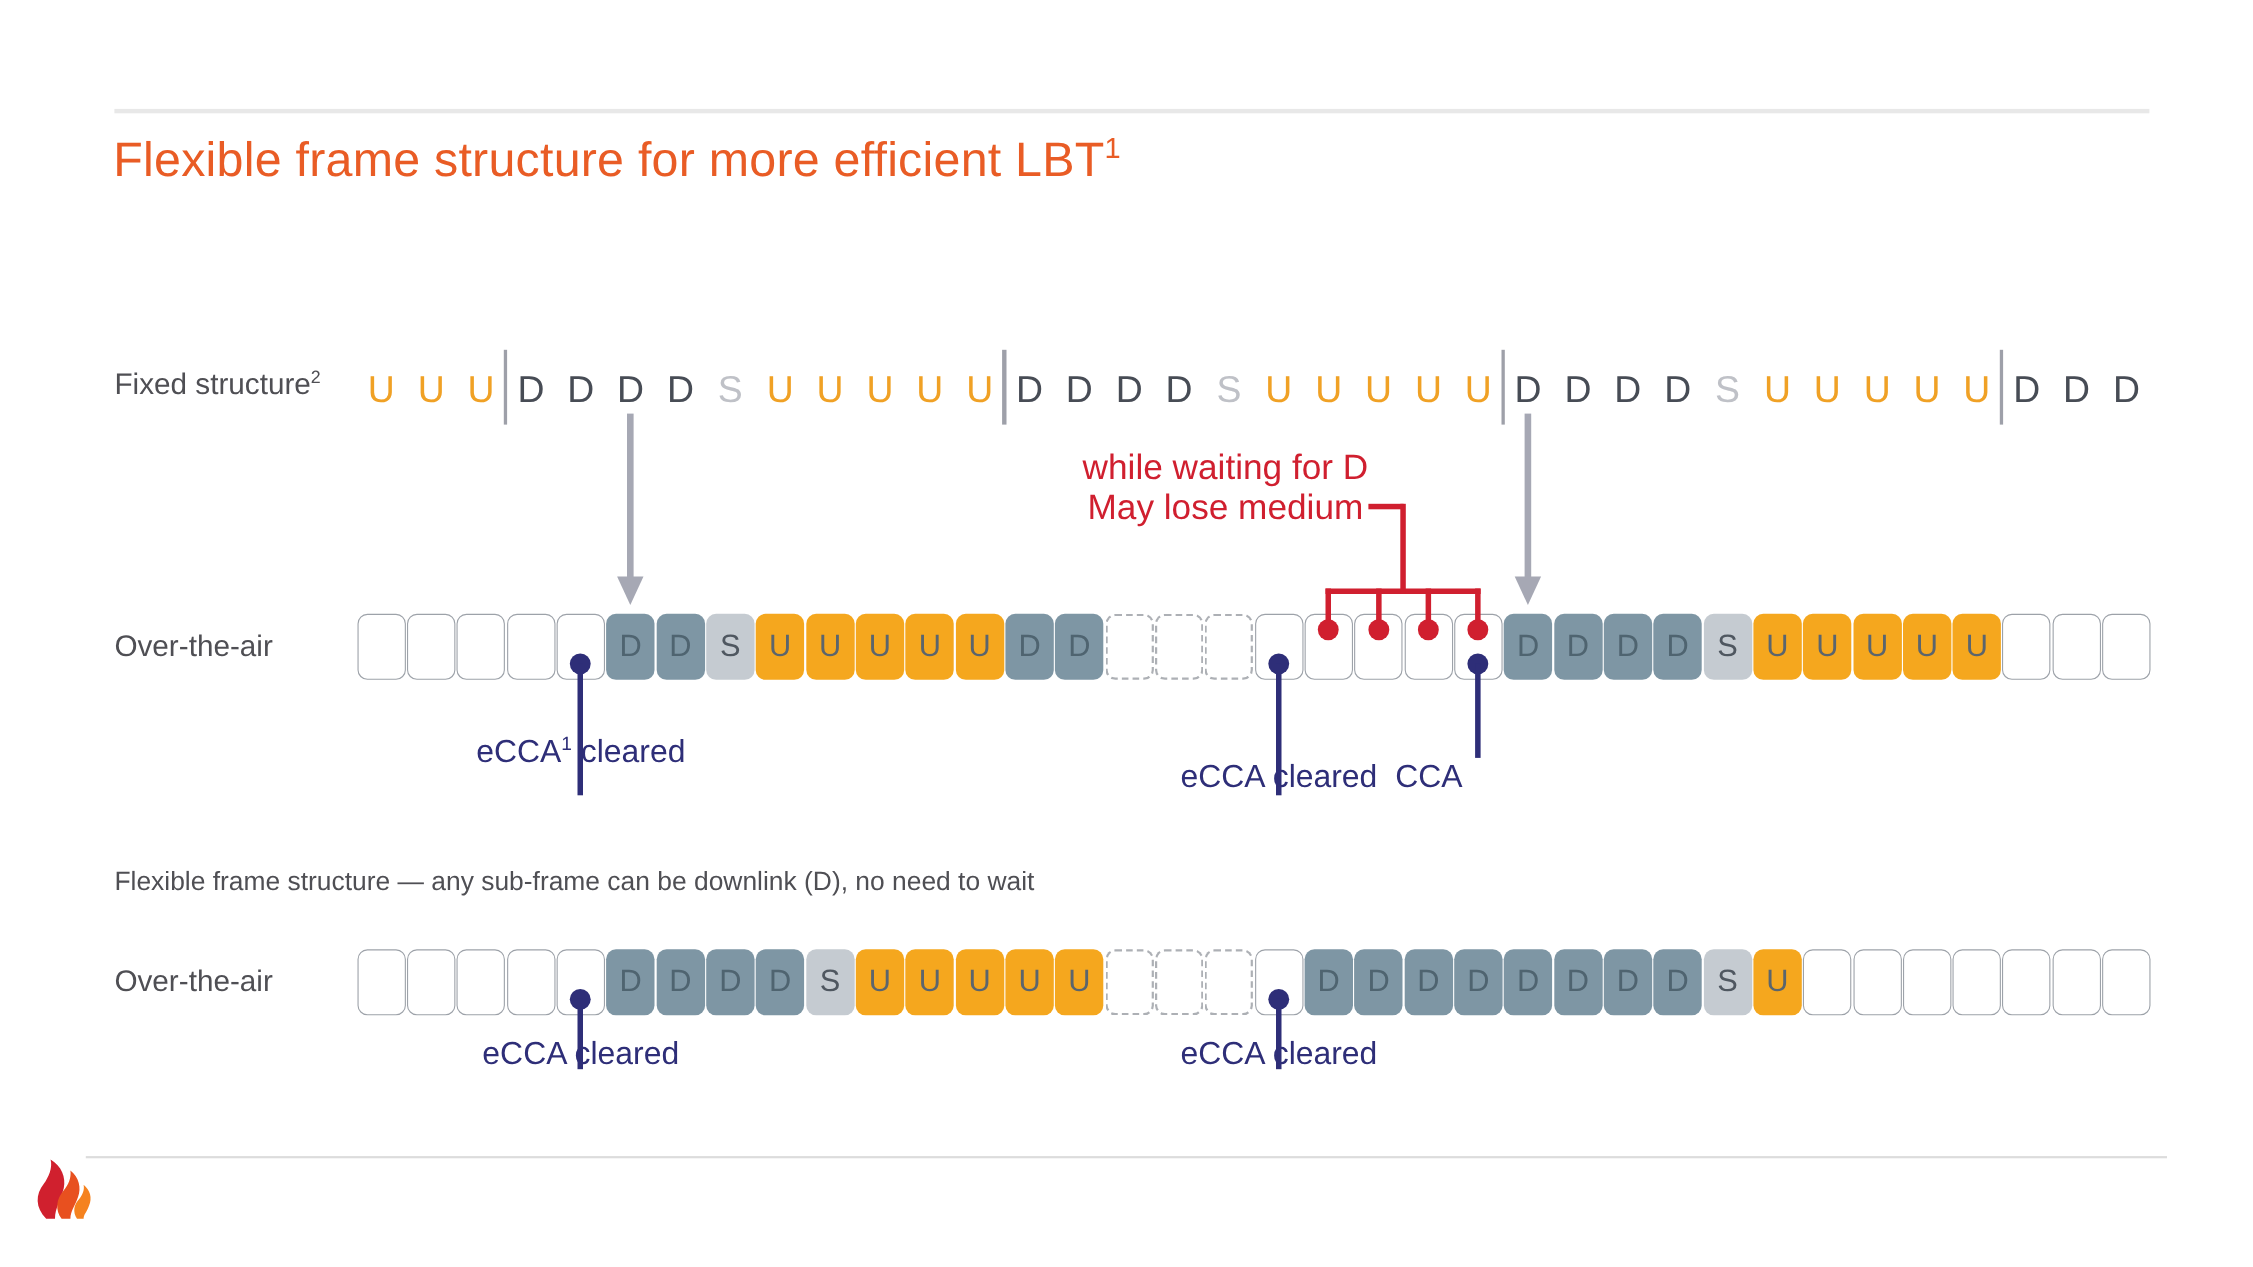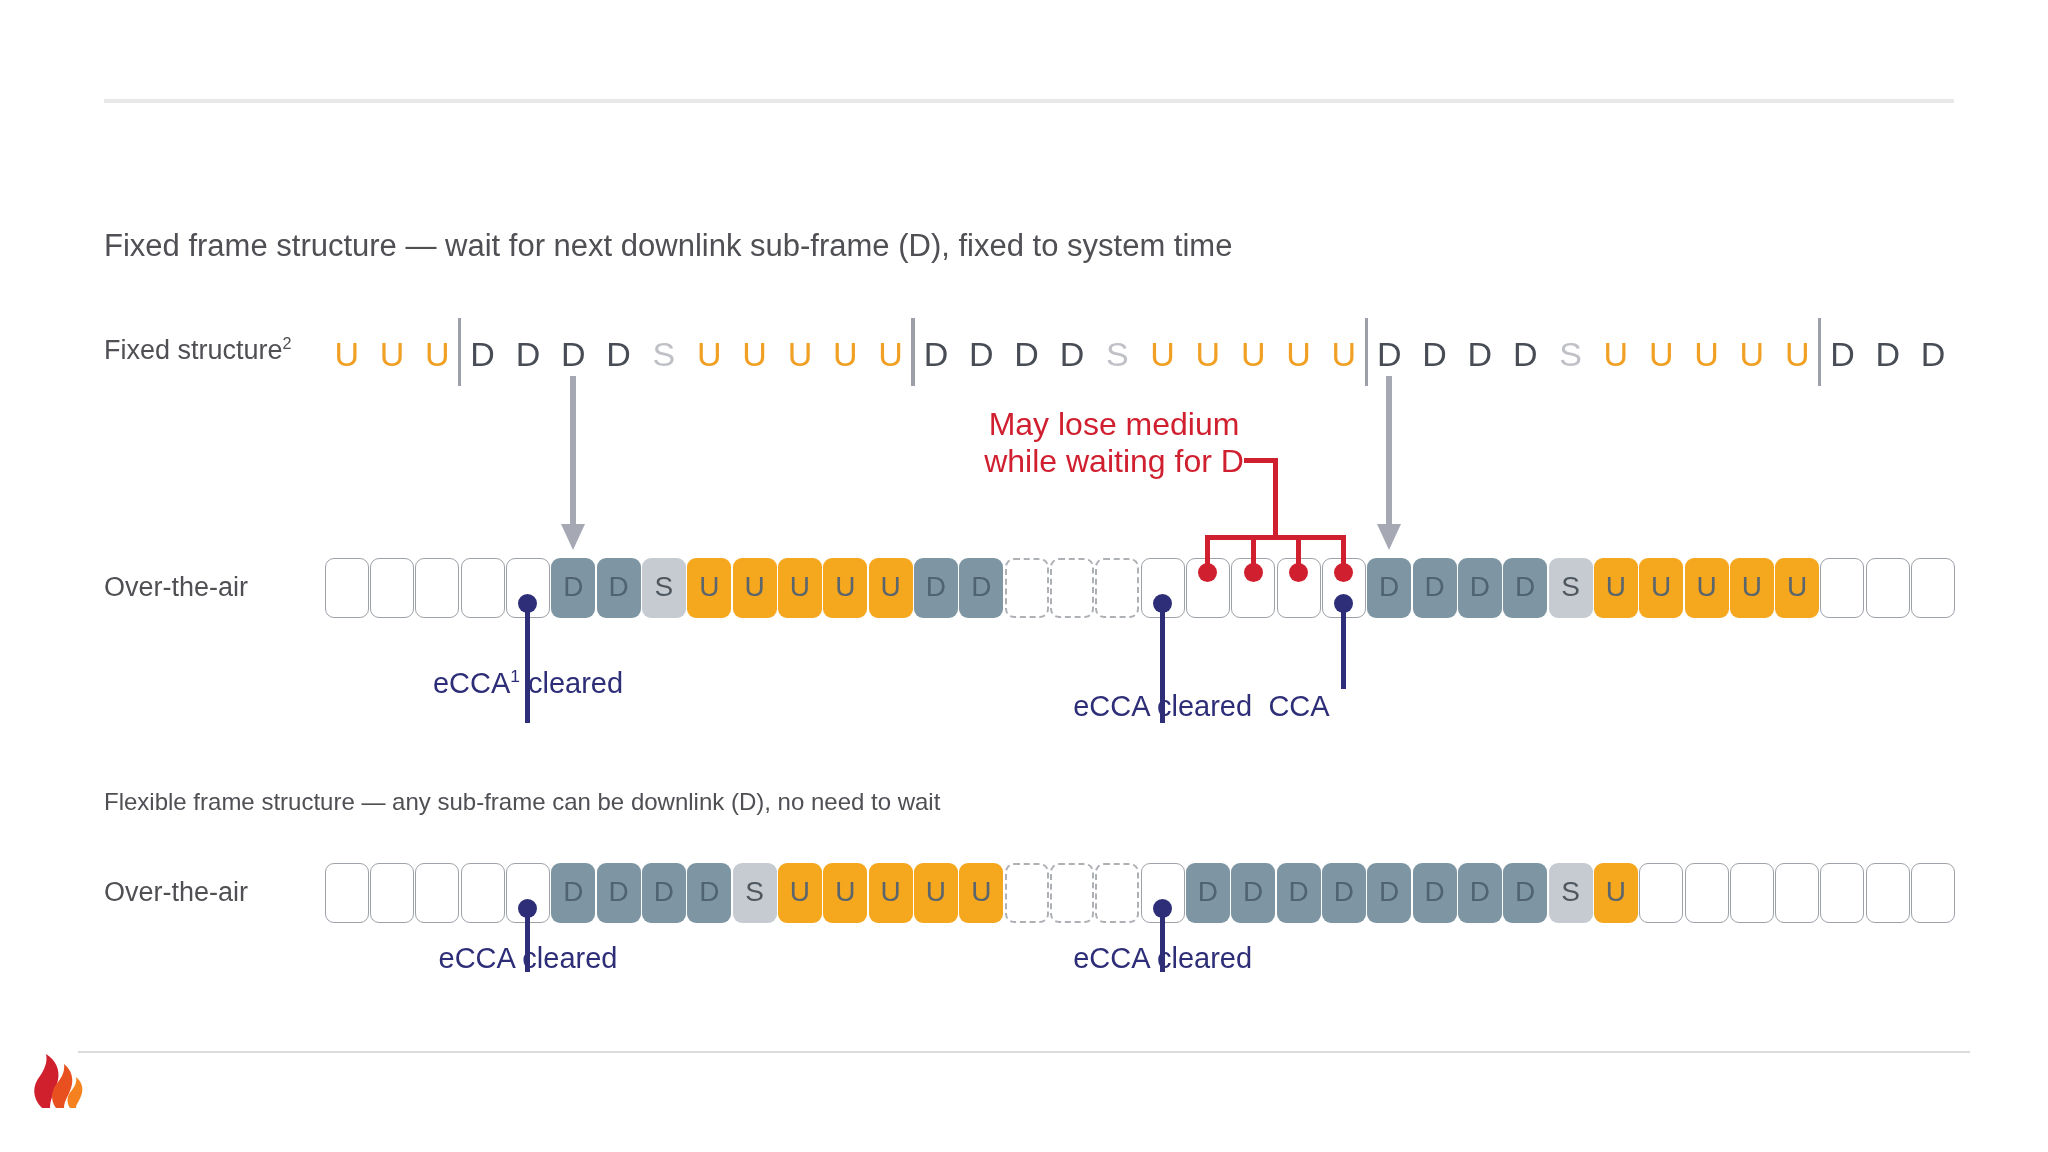--- a/index.html
+++ b/index.html
@@ -50,22 +50,22 @@
   .footnote{position:absolute;left:112px;top:1066px;width:1870px;font-size:23.5px;color:#4F4F54;}
   .logo{position:absolute;left:28px;top:1048px;}
 </style>
 </head>
 <body>
 
 <div class="canvas">
 
   <div class="top-rule"></div>
 
-
-  <div class="s1-heading">Fixed frame structure — wait for next downlink sub-frame (D), fixed to system time</div>
+  <h1 class="title"><span>Flexible frame structure for more efficient LBT</span><sup>1</sup></h1>
+
 
   <div class="fs-label"><span>Fixed structure</span><sup>2</sup></div>
 
   <div id="letters-row">
       <span class="letter lt-U">U</span>
       <span class="letter lt-U">U</span>
       <span class="letter lt-U">U</span>
       <span class="letter lt-D">D</span>
       <span class="letter lt-D">D</span>
       <span class="letter lt-D">D</span>
@@ -211,22 +211,22 @@
       </div>
       <div class="cell">
         <div class="box bx-E"></div>
       </div>
       <div class="cell">
         <div class="box bx-E"></div>
       </div>
     </div>
 
   <div class="red-note">
+    <div>while waiting for D</div>
     <div>May lose medium</div>
-    <div>while waiting for D</div>
   </div>
 
   <div class="s2-heading">Flexible frame structure — any sub-frame can be downlink (D), no need to wait</div>
 
   <div class="ota-label ota2">Over-the-air</div>
   <div id="row2" class="box-row" style="top:863px;">
       <div class="cell">
         <div class="box bx-E"></div>
       </div>
       <div class="cell">

